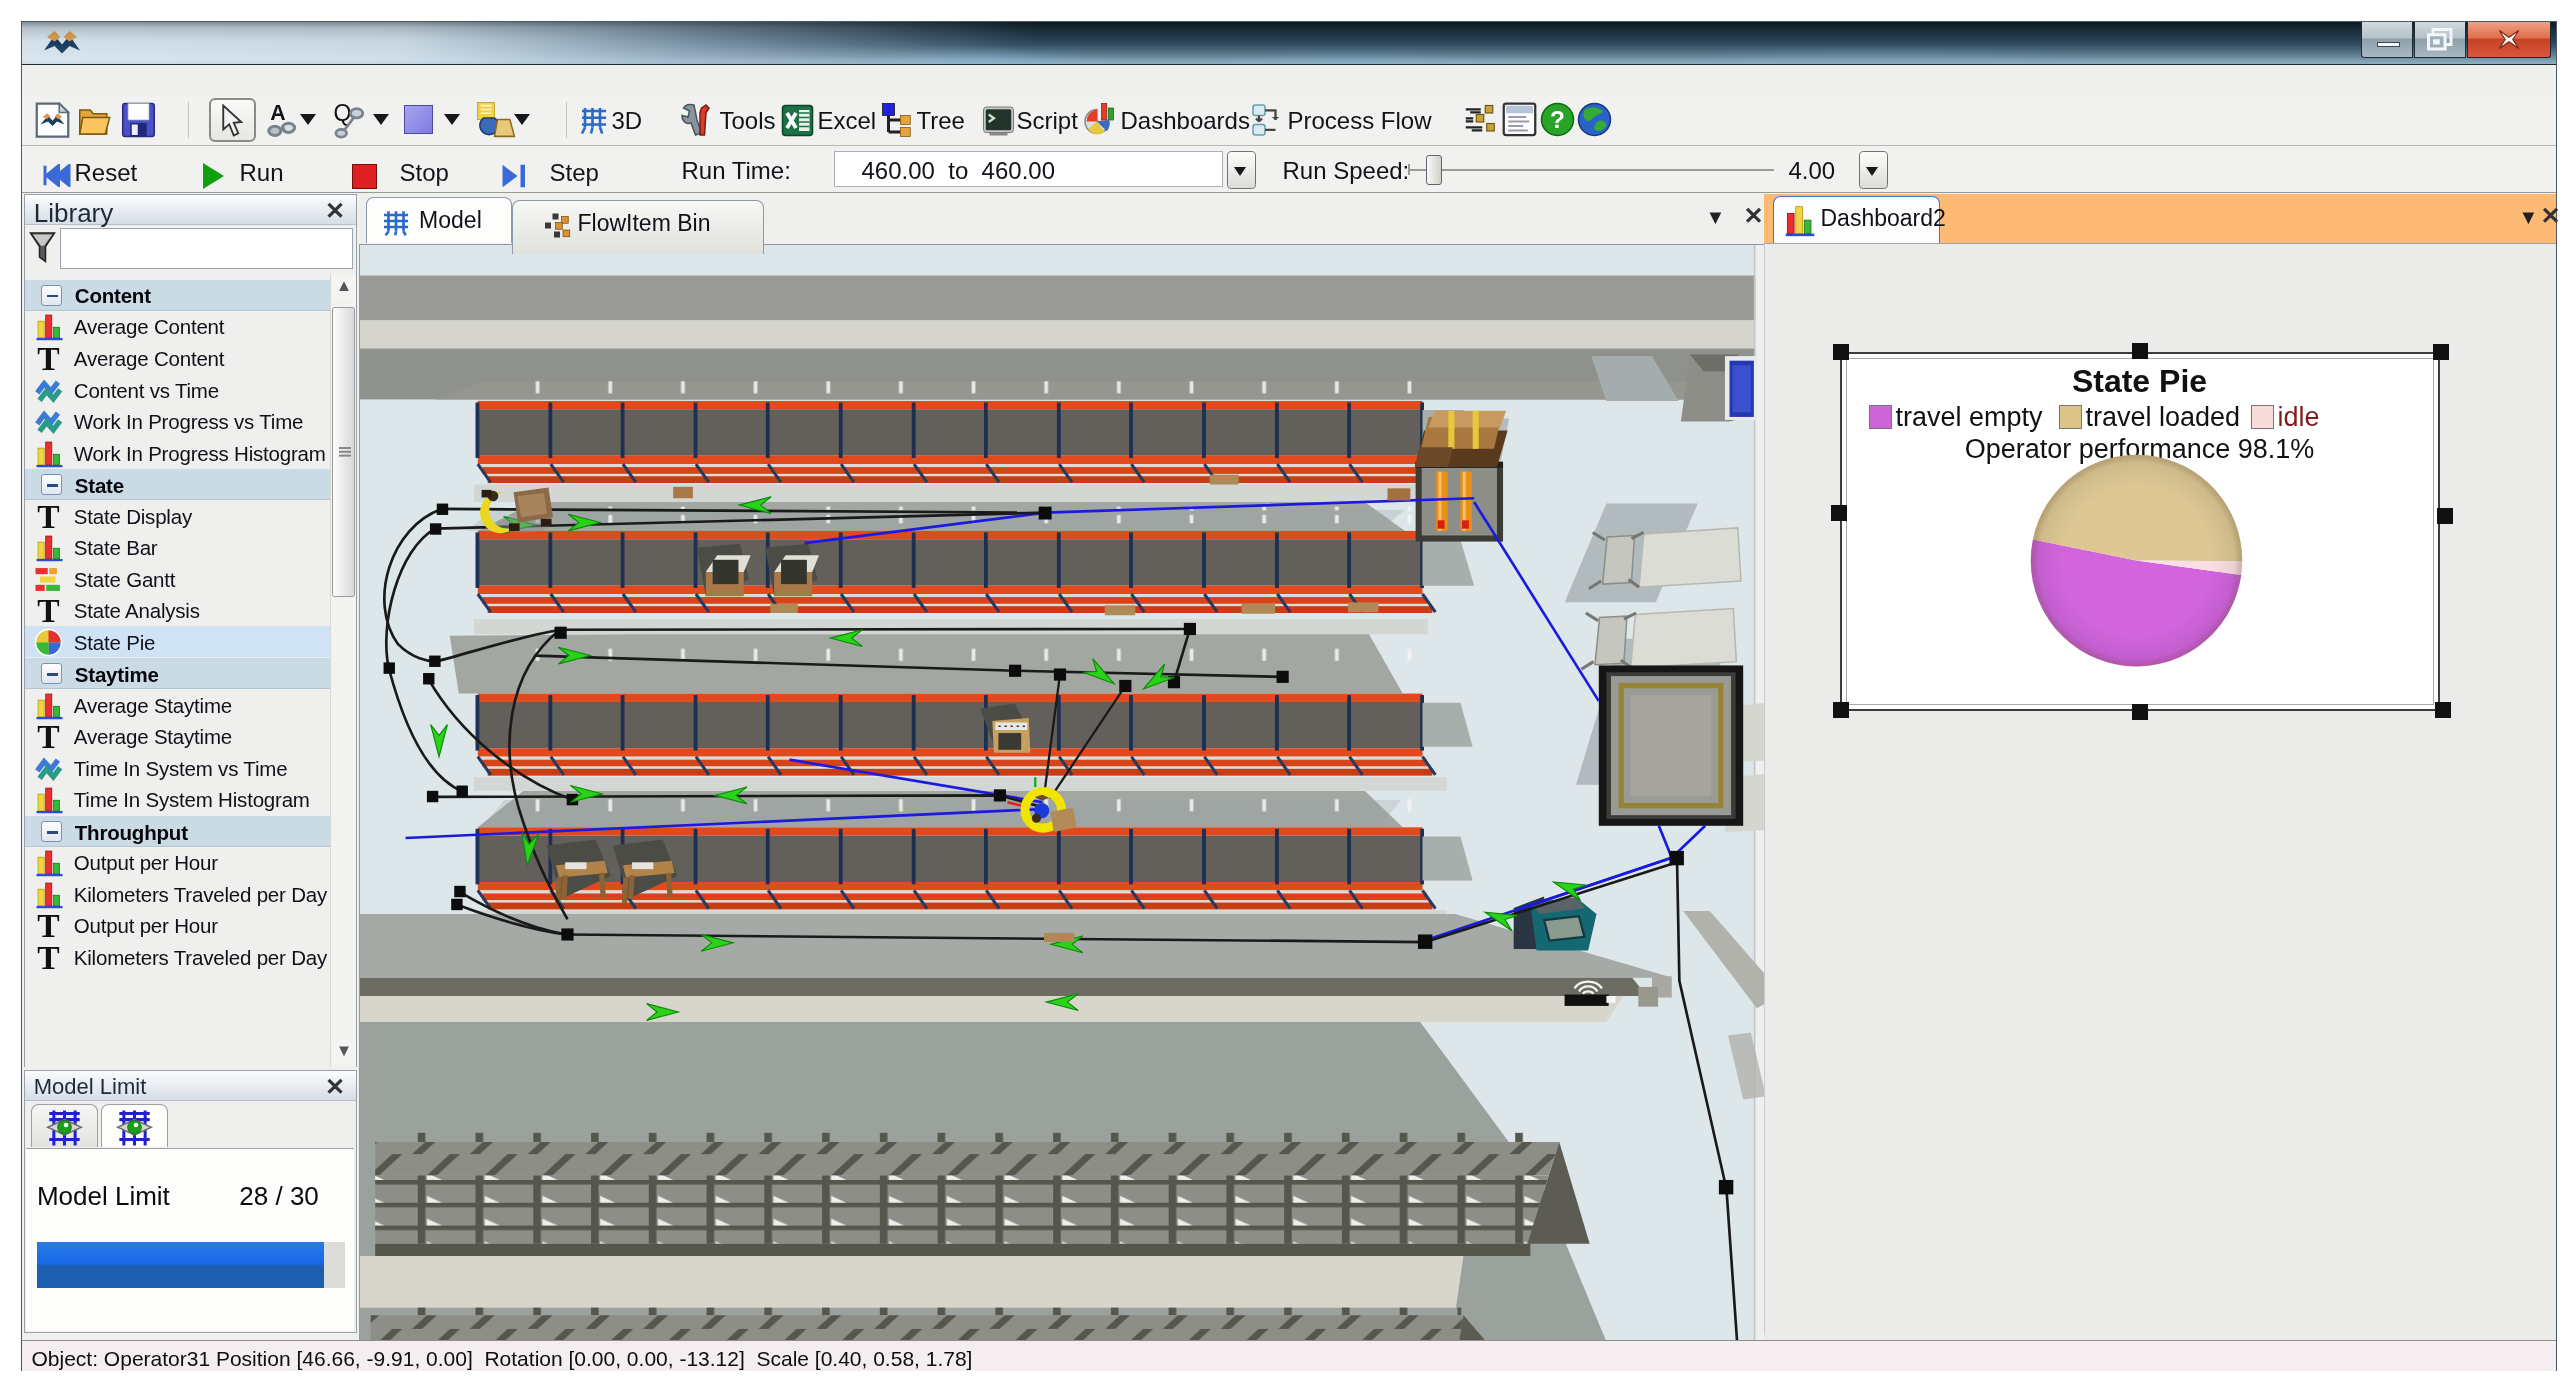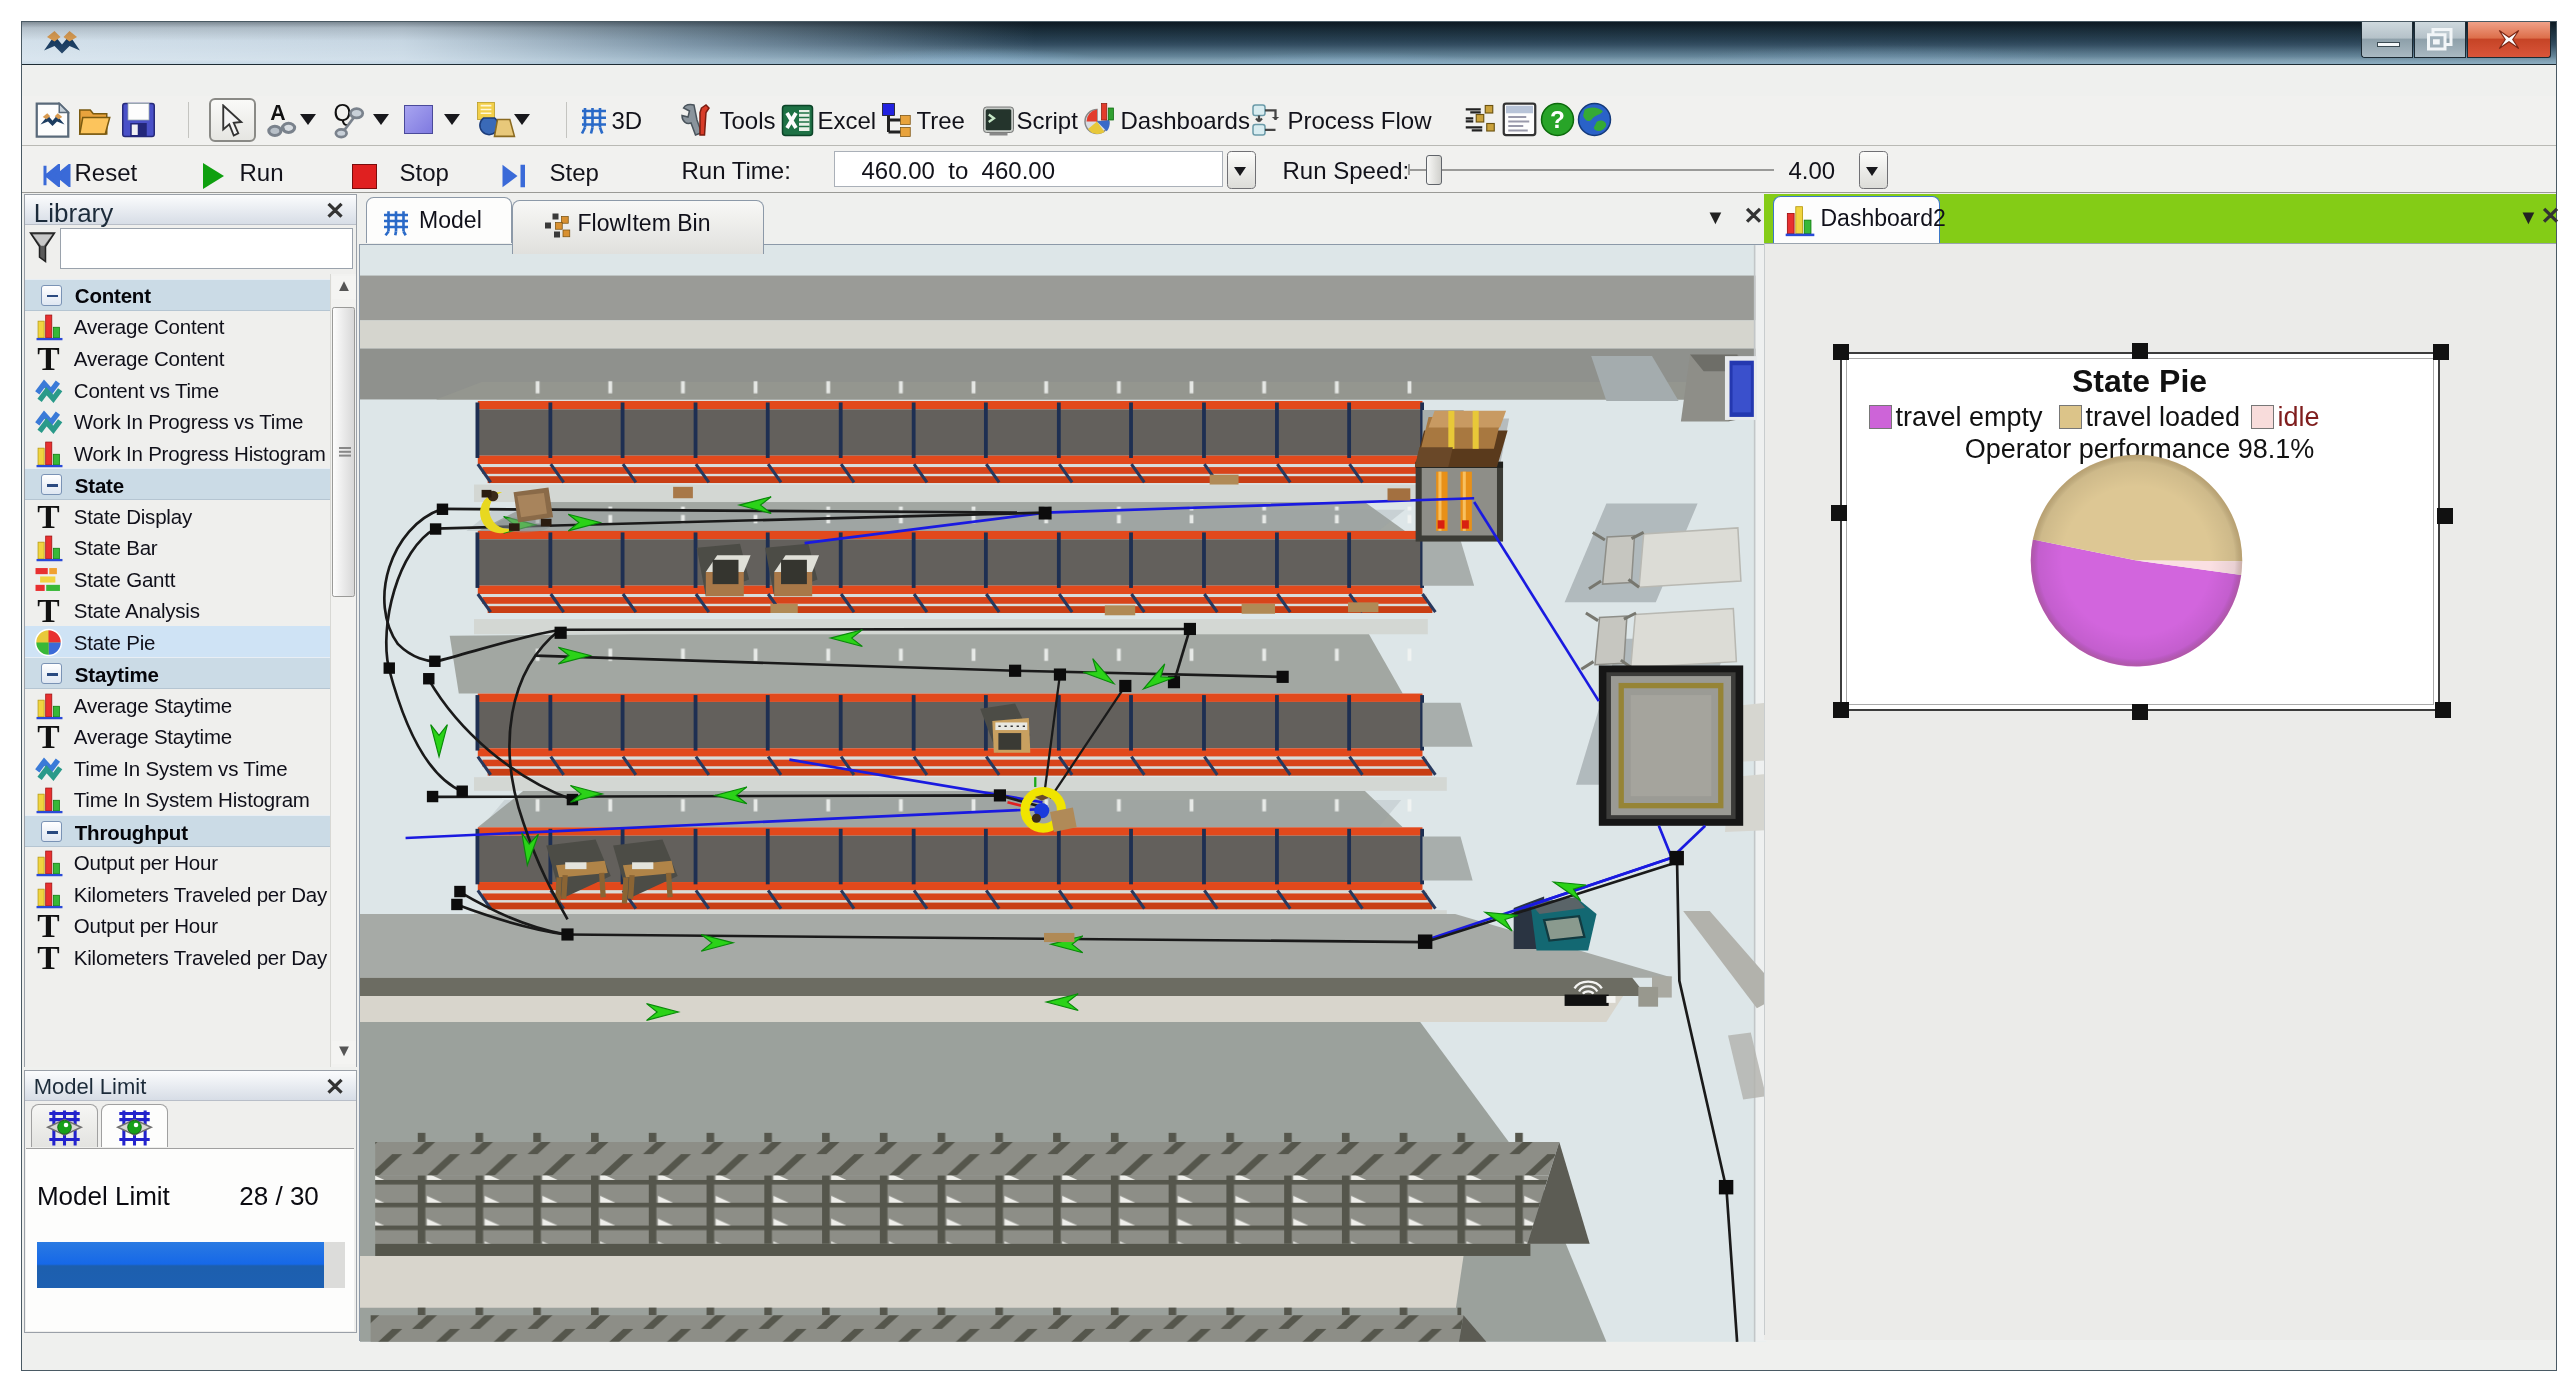--- a/index.html
+++ b/index.html
@@ -71,21 +71,21 @@
   #mlfill { position:absolute; left:0; top:0; width:287px; height:46px; background:linear-gradient(180deg,#2a7ae2 0%,#1668e8 48%,#1d5fae 52%,#1d60b2 100%); }
   
   #vptabs { position:absolute; left:337px; top:172px; width:1406px; height:49px; background:#eff0ee; }
   .vtab { position:absolute; top:3px; height:46px; font-size:23px; color:#10101a; border:0.8px solid #8c99a8; border-bottom:none; border-radius:7.6px 7.6px 0 0; }
   #vtab1 { left:7.6px; width:146px; background:#fdfdfc; z-index:3; }
   #vtab2 { left:153px; top:6px; height:54px; width:252px; background:linear-gradient(180deg,#f8f8f6,#e0e0dd); z-index:2; }
   .vtab .lbl { position:absolute; top:9px; }
   #scene { position:absolute; left:337px; top:222px; width:1406px; height:1097px; background:#dde6e8; border-top:0.8px solid #8c99a8; border-left:0.8px solid #8c99a8; }
   
   #dash { position:absolute; left:1742px; top:172px; width:792px; height:1146px; background:#ebebe9; }
-  #dashtabs { position:absolute; left:0; top:0; width:792px; height:49px; background:#84cc16; }
+  #dashtabs { position:absolute; left:0; top:0; width:792px; height:49px; background:#fdba74; }
   #dtab { position:absolute; left:9px; top:2.3px; width:167px; height:47px; background:#fdfdfd; border:1.5px solid #3c78c8; border-bottom:none; border-radius:7.6px 7.6px 0 0; font-size:23px; color:#10101a; }
   #dashbody { position:absolute; left:0; top:49px; width:792px; height:1092px; background:#ebebe9; border-top:0.8px solid #9aa4ae; border-left:0.8px solid #c8ccce; }
   .arrbtn { position:absolute; font-size:20px; color:#222; }
 </style>
 </head>
 <body>
 <div id="page">
   <div id="win">
     <div id="titlebar">
       <svg class="abs" style="left:20px;top:6px" width="40" height="30" viewBox="0 0 52 40">
@@ -867,15 +867,18 @@
         <div class="abs" style="left:68px;top:100px;width:16px;height:16px;background:#111"></div>
         <div class="abs" style="left:367px;top:99px;width:16px;height:16px;background:#111"></div>
         <div class="abs" style="left:668px;top:100px;width:16px;height:16px;background:#111"></div>
         <div class="abs" style="left:66px;top:261px;width:16px;height:16px;background:#111"></div>
         <div class="abs" style="left:672px;top:264px;width:16px;height:16px;background:#111"></div>
         <div class="abs" style="left:68px;top:458px;width:16px;height:16px;background:#111"></div>
         <div class="abs" style="left:367px;top:460px;width:16px;height:16px;background:#111"></div>
         <div class="abs" style="left:670px;top:458px;width:16px;height:16px;background:#111"></div>
       </div>
     </div>
+    <div id="statusbar">
+        <div>Object: Operator31&nbsp;Position [46.66, -9.91, 0.00] &nbsp;Rotation [0.00, 0.00, -13.12] &nbsp;Scale [0.40, 0.58, 1.78]</div>
+      </div>
   </div>
 </div>
 
 
 </body></html>

